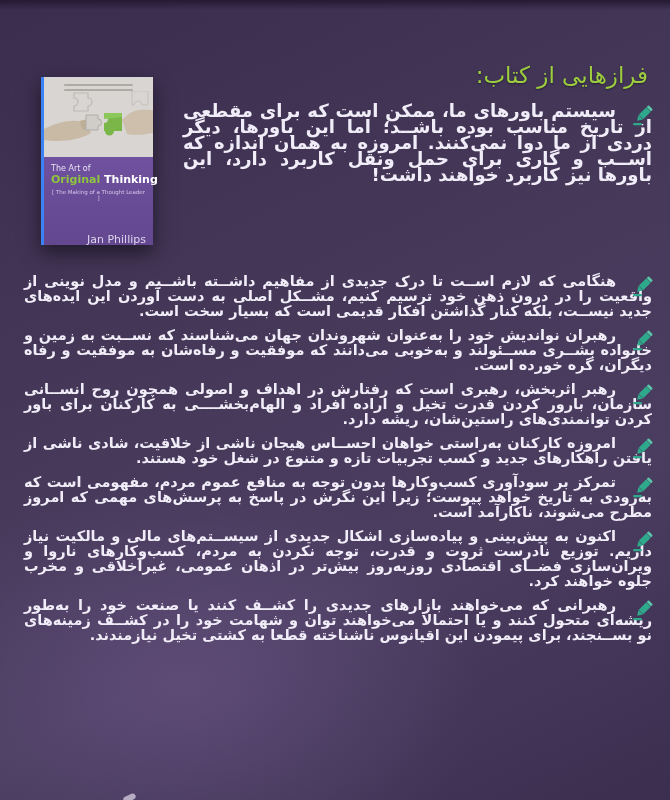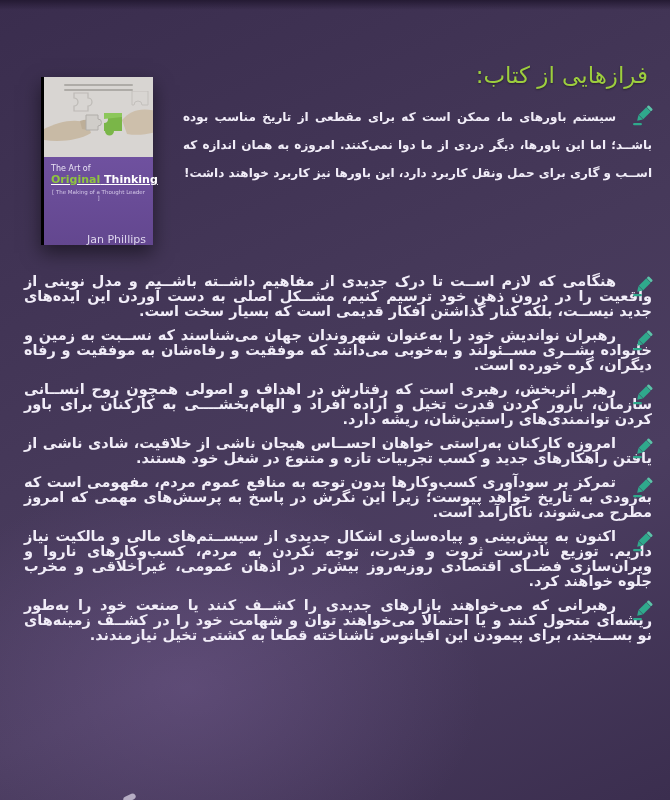--- a/index.html
+++ b/index.html
@@ -26,41 +26,41 @@
   .col.narrow { top: 103px; left: 183px; right: 18px; }
   .col.wide   { top: 274px; left: 24px;  right: 18px; }
 
   .quote { position: relative; }
   .narrow .quote { margin-bottom: 10px; }
   .wide .quote   { margin-bottom: 9px; }
   .quote p {
     margin: 0; direction: rtl; text-align: justify; text-indent: 36px;
     color: #f1edf8; font-weight: bold; letter-spacing: 0;
   }
-  .narrow .quote p { font-size: 12px;   line-height: 28px; }
+  .narrow .quote p { font-size: 18px;   line-height: 16px; }
   .wide .quote p   { font-size: 14.5px; line-height: 15px; }
 
   .pencil { position: absolute; top: 0; right: -3px; line-height: 0; }
 
   
   .cover {
     position: absolute; left: 41px; top: 77px; width: 112px; height: 168px;
     background: #6a4d99; box-shadow: 0 8px 18px rgba(0,0,0,.5);
-    border-left: 3px solid #000000;
+    border-left: 3px solid #3b82f6;
   }
   .cover-top { height: 80px; background: #d8d5d2; position: relative; overflow: hidden; }
   .cover-microtext { position: absolute; top: 7px; left: 18%; width: 64%; }
   .cover-microtext i { display: block; height: 2px; background: #aeaba7; margin-bottom: 3px; border-radius: 1px; }
   .cover-art { position: absolute; left: 0; bottom: 0; }
   .cover-bottom {
     height: 88px; background: linear-gradient(#6f519f, #63478f);
     color: #fff; padding: 7px 7px 0 7px;
   }
   .c-pre   { font-size: 8px; color: #e9e2f4; }
-  .c-title { font-size: 11px; font-weight: bold; color: #ffffff; white-space: nowrap; text-decoration: underline; }
+  .c-title { font-size: 11px; font-weight: bold; color: #ffffff; white-space: nowrap; }
   .c-title .green { color: #8fc53f; }
   .c-sub   { font-size: 5.5px; color: #d4c8e8; margin-top: 3px; text-align: center; }
   .c-author{ font-size: 11px; color: #ded6ee; text-align: right; margin-top: 32px; }
 
   
   .cutoff {
     position: absolute; left: 123px; bottom: -1px; width: 13px; height: 6px;
     background: #cfc8dc; transform: rotate(-25deg); border-radius: 3px; opacity: .8;
   }
 </style>

